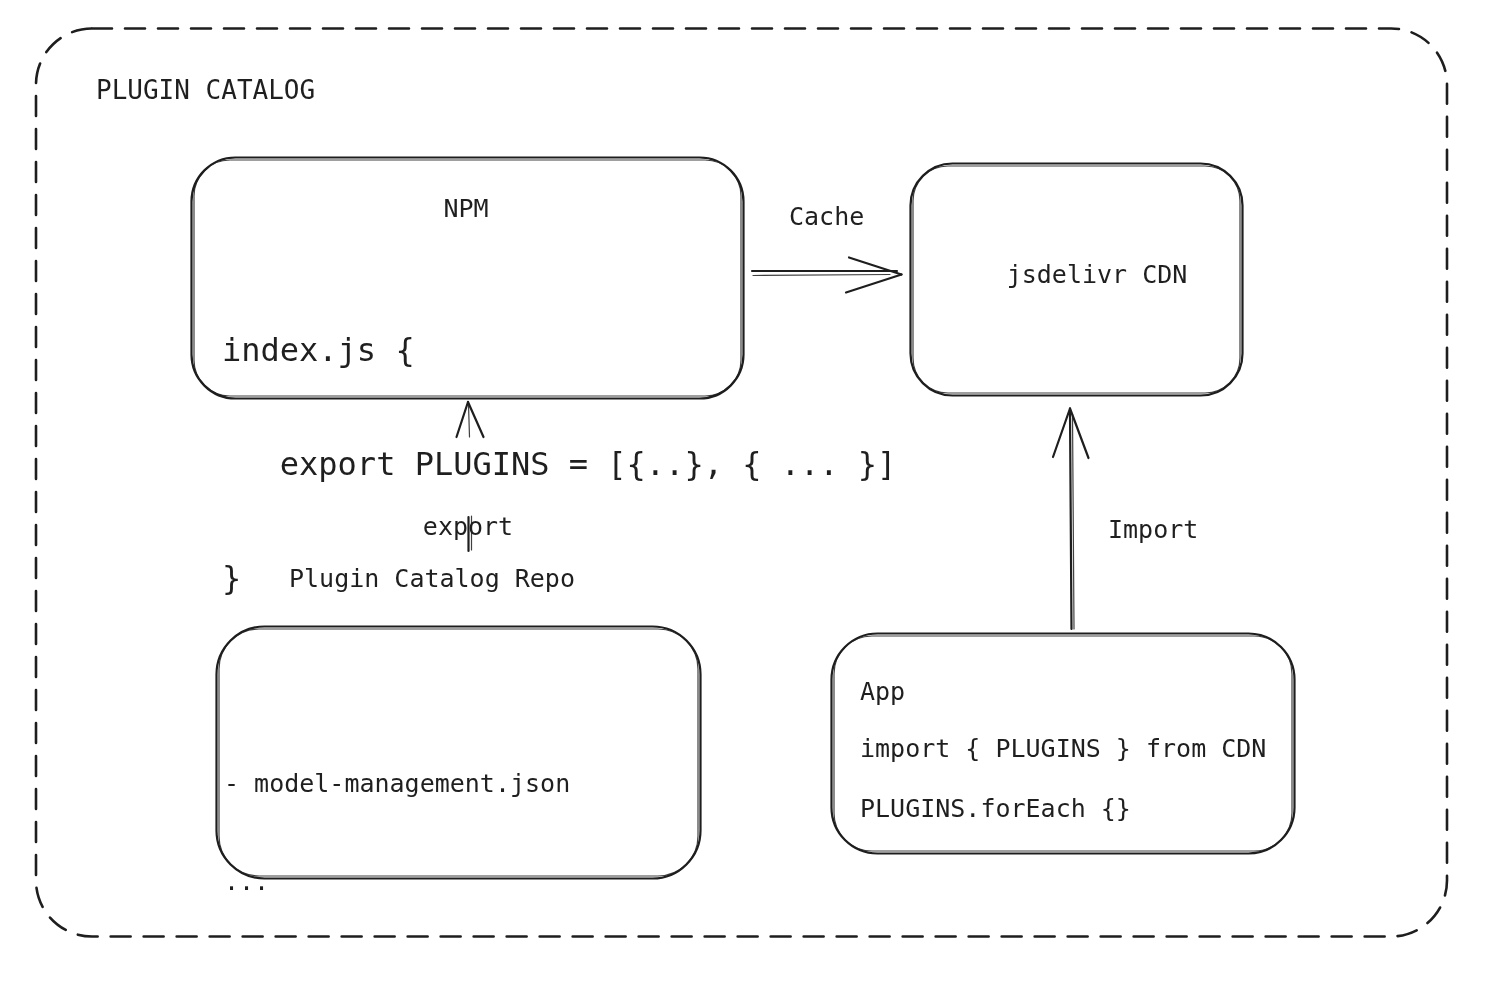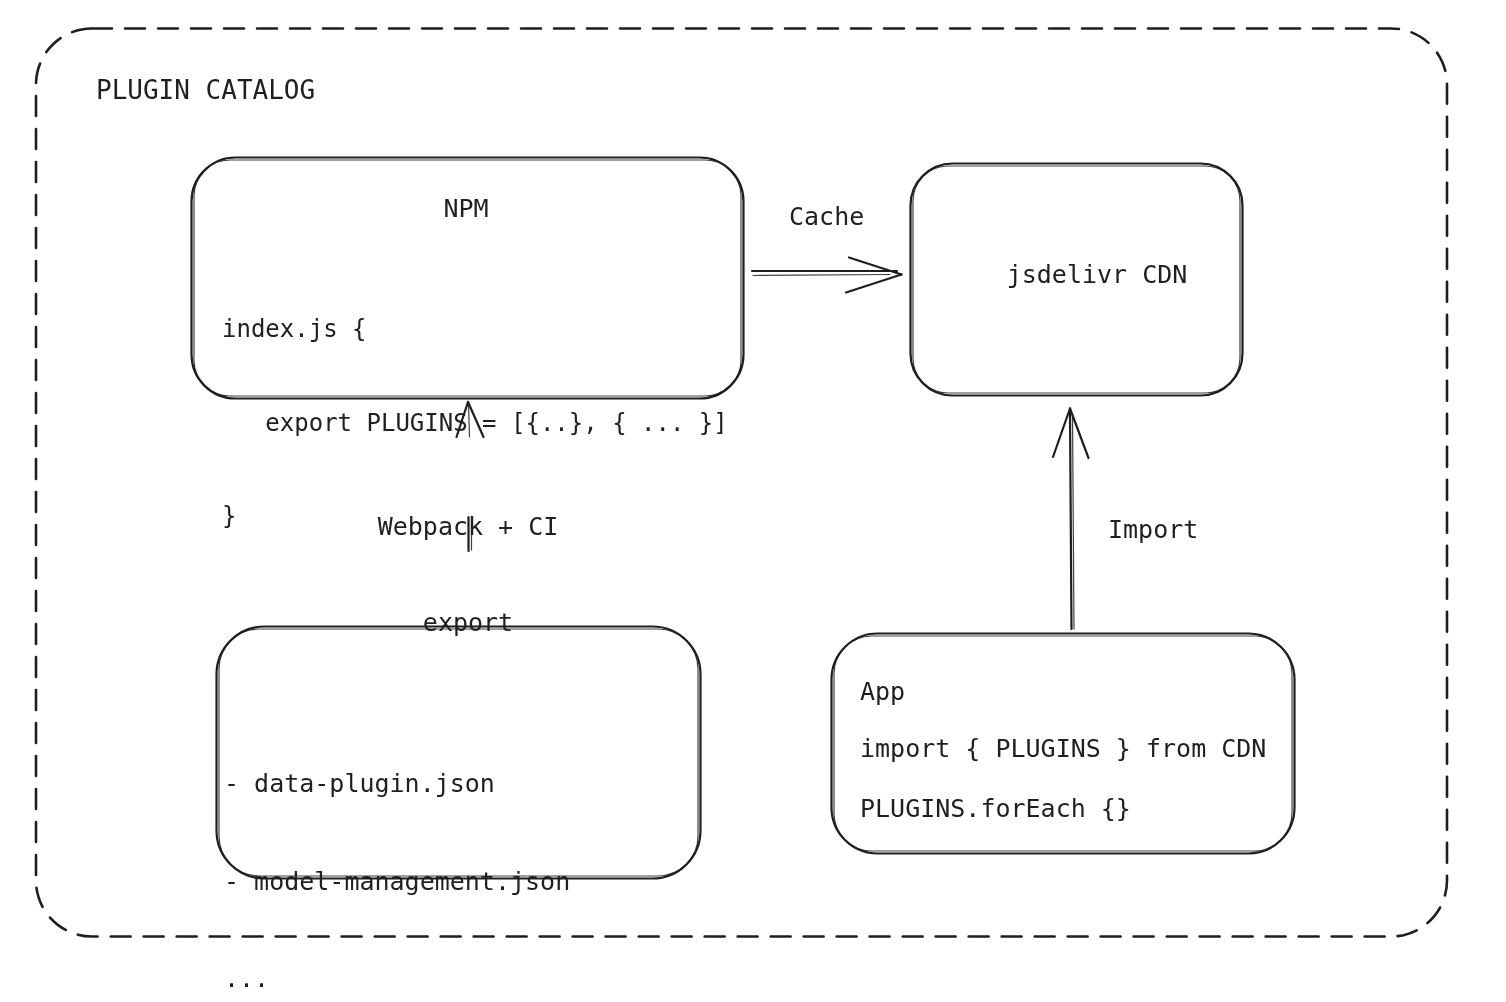--- a/index.html
+++ b/index.html
@@ -31,21 +31,21 @@
   .s1 { stroke-width: 1.2; opacity: 0.85; }
   .dash { stroke-width: 2.6; stroke-dasharray: 20 13; }
   .lbl {
     position: absolute;
     white-space: pre;
     line-height: 1.28;
     color: #1f1f1f;
   }
   .fs26 { font-size: 26px; }
   .fs25 { font-size: 25px; }
-  .fs24 { font-size: 24px; }
+  .fs24 { font-size: 32px; }
   .center { text-align: center; }
   .code-block div { line-height: 32px; }
   .file-list div { line-height: 33.5px; }
   .edge-label-block div { line-height: 32px; }
 </style>
 </head>
 <body>
 
 <div class="canvas">
 
@@ -103,26 +103,25 @@
     <div>index.js {</div>
     <div>   export PLUGINS = [{..}, { ... }]</div>
     <div>}</div>
   </div>
 
   <div class="lbl fs25" style="left:789px; top:201px;">Cache</div>
 
   <div class="lbl fs25 center" style="left:910px; top:259px; width:374px;">jsdelivr CDN</div>
 
   <div class="lbl fs25 center edge-label-block" style="left:318px; top:447px; width:300px;">
-    <div>Webpack + CI</div>
     <div>export</div>
   </div>
 
+  <div class="lbl fs25" style="left:289px; top:563px;">Plugin Catalog Repo</div>
   <div class="lbl fs25 file-list" style="left:224px; top:703px;">
-    <div>- data-plugin.json</div>
     <div>- model-management.json</div>
     <div>...</div>
   </div>
 
   <div class="lbl fs25" style="left:860px; top:676px;">App</div>
   <div class="lbl fs25" style="left:860px; top:733px;">import { PLUGINS } from CDN</div>
   <div class="lbl fs25" style="left:860px; top:793px;">PLUGINS.forEach {}</div>
 
   <div class="lbl fs25" style="left:1108px; top:514px;">Import</div>
 

